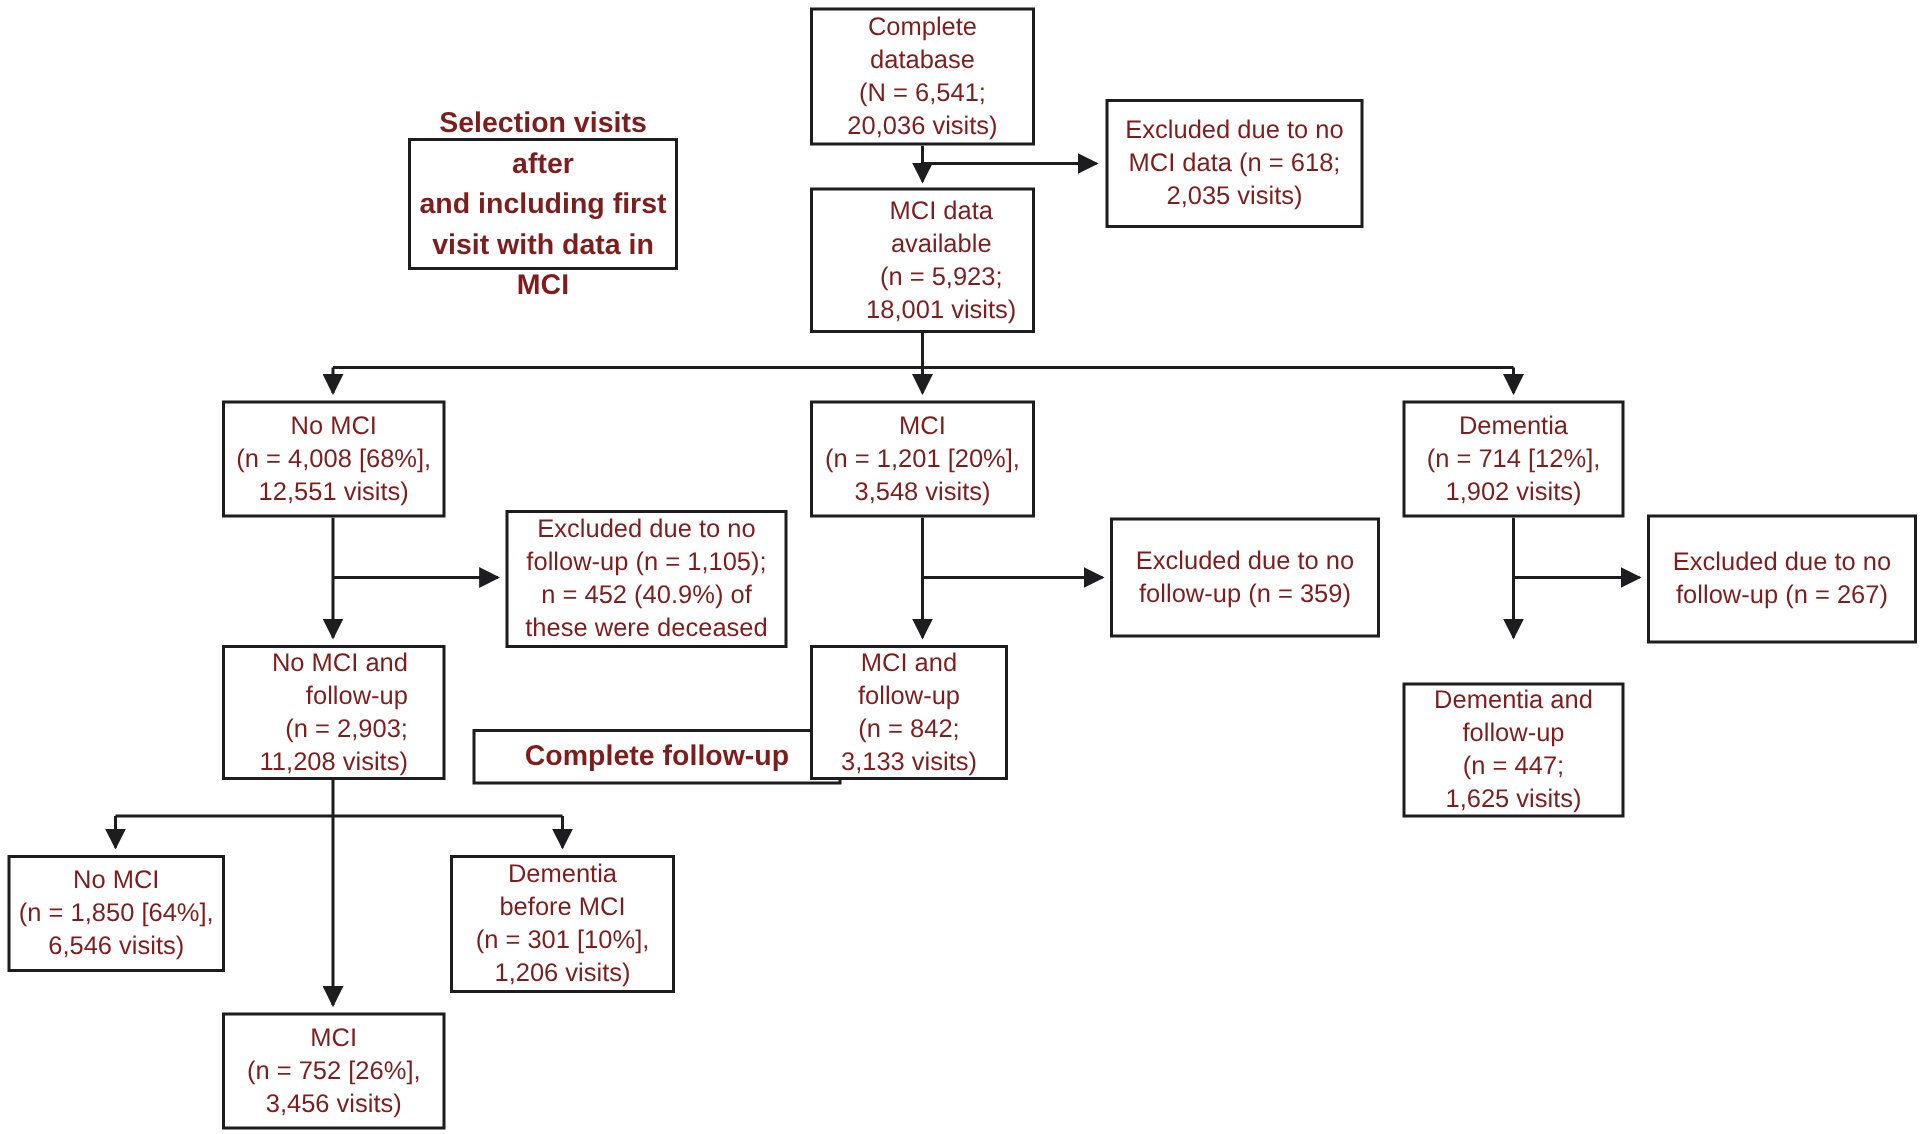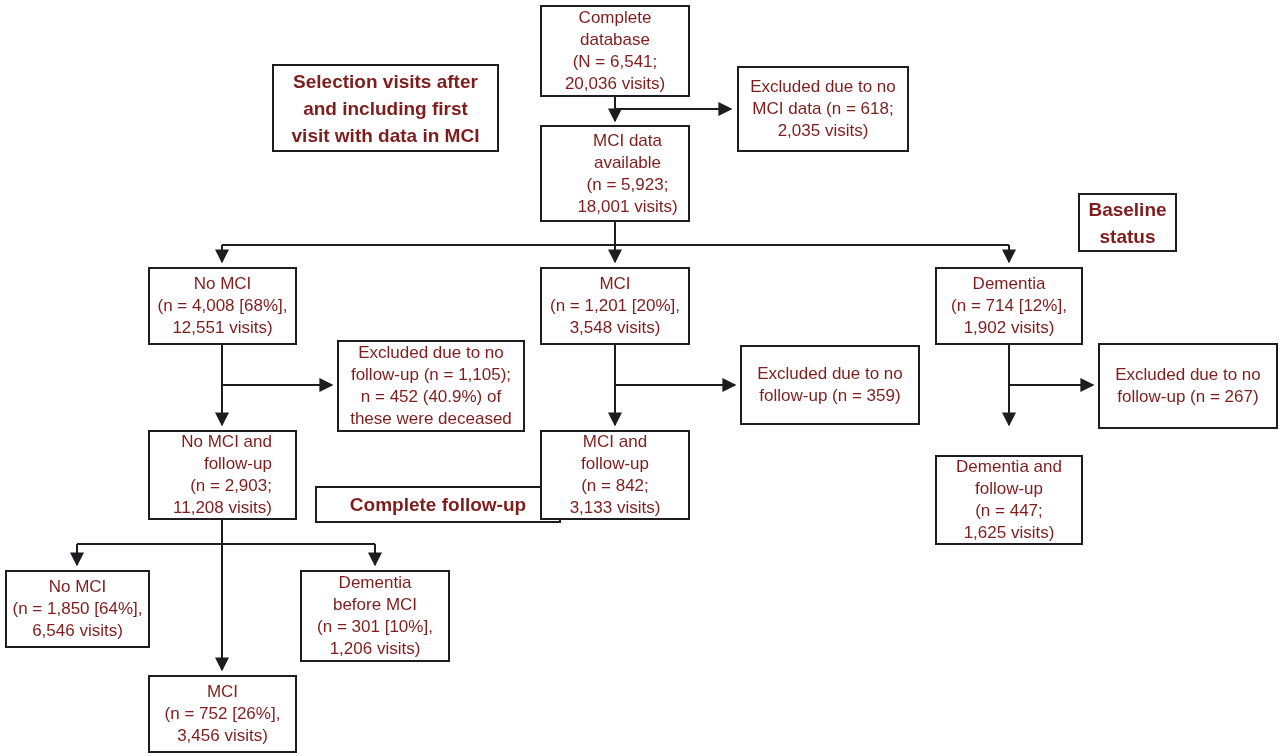--- a/index.html
+++ b/index.html
@@ -83,31 +83,29 @@
 
   <div class="box" style="left:540px; top:5px; width:150px; height:92px;">Complete
 database
 (N = 6,541;
 20,036 visits)</div>
 
   <div class="box" style="left:737px; top:66px; width:172px; height:86px;">Excluded due to no
 MCI data (n = 618;
 2,035 visits)</div>
 
-  <div class="box bold" style="left:272px; top:64px; width:227px; height:88px;">Selection visits after
+  <div class="box bold" style="left:272px; top:92px; width:180px; height:88px;">Selection visits after
 and including first
 visit with data in MCI</div>
 
   <div class="box" style="left:540px; top:125px; width:150px; height:97px;padding-left:27px;">MCI data
 available
 (n = 5,923;
 18,001 visits)</div>
 
-  <div class="box bold" style="left:1078px; top:193px; width:99px; height:59px;">Baseline
-status</div>
 
   <div class="box" style="left:148px; top:267px; width:149px; height:78px;">No MCI
 (n = 4,008 [68%],
 12,551 visits)</div>
 
   <div class="box" style="left:540px; top:267px; width:150px; height:78px;">MCI
 (n = 1,201 [20%],
 3,548 visits)</div>
 
   <div class="box" style="left:935px; top:267px; width:148px; height:78px;">Dementia
@@ -125,21 +123,21 @@
   <div class="box" style="left:1098px; top:343px; width:180px; height:86px;">Excluded due to no
 follow-up (n = 267)</div>
 
   <div class="box" style="left:148px; top:430px; width:149px; height:90px;text-align:right;">No MCI and
 follow-up
 (n = 2,903;
 11,208 visits)</div>
 
   <div class="box bold" style="left:315px; top:486px; width:246px; height:37px;">Complete follow-up</div>
 
-  <div class="box" style="left:540px; top:430px; width:150px; height:90px;">MCI and
+  <div class="box" style="left:540px; top:430px; width:132px; height:90px;">MCI and
 follow-up
 (n = 842;
 3,133 visits)</div>
 
   <div class="box" style="left:935px; top:455px; width:148px; height:90px;">Dementia and
 follow-up
 (n = 447;
 1,625 visits)</div>
 
   <div class="box" style="left:5px; top:570px; width:145px; height:78px;">No MCI

